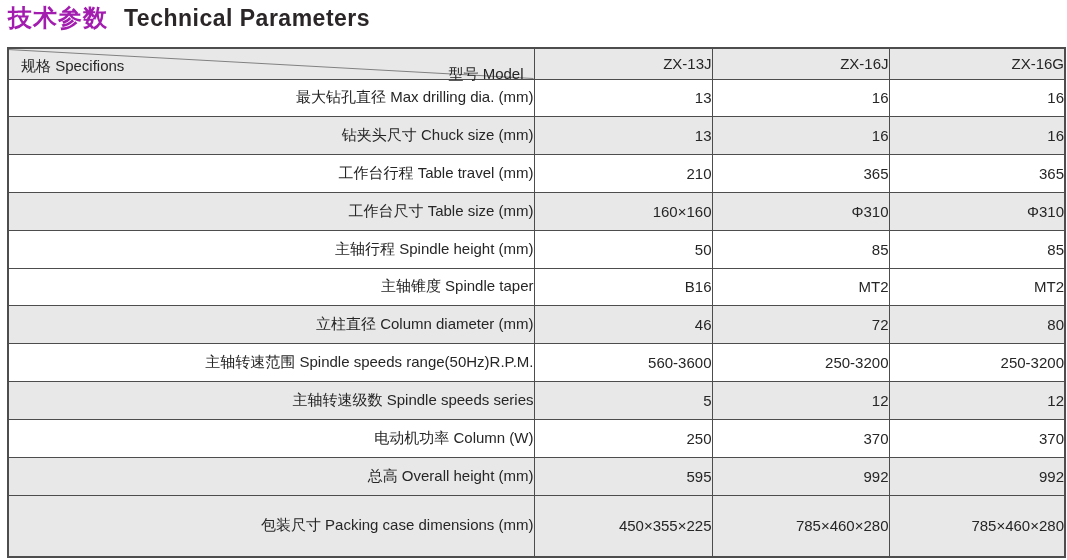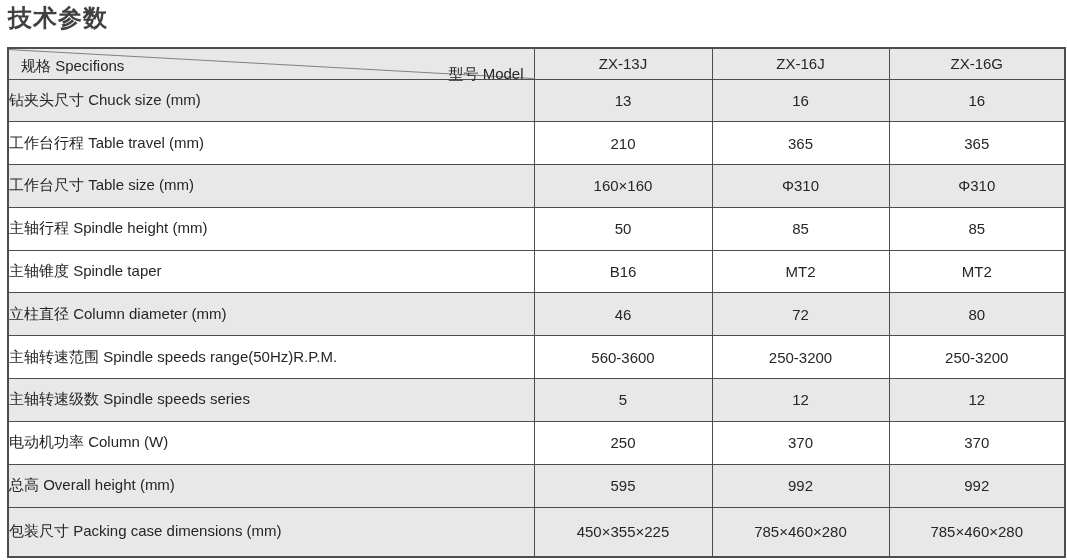--- a/index.html
+++ b/index.html
@@ -16,46 +16,47 @@
     font-family:"Liberation Sans","DejaVu Sans",sans-serif;
     color:var(--text);
     position:relative;
   }
   .page-title{
     position:absolute;left:8px;top:2px;
     display:flex;align-items:baseline;gap:16px;
     white-space:nowrap;
   }
   .page-title .cn{
-    font-size:24px;font-weight:700;color:#404040;letter-spacing:1px;
+    font-size:24px;font-weight:700;color:#a21caf;letter-spacing:1px;
   }
   .page-title .en{
     font-size:23px;font-weight:600;color:#2a2627;letter-spacing:0.5px;
   }
   table.spec{
     position:absolute;left:7px;top:47px;
     width:1057px;height:511px;
     border-collapse:collapse;table-layout:fixed;
     font-size:15px;
   }
   table.spec td,table.spec th{
     border:1.5px solid var(--border);
     padding:0;
     vertical-align:middle;
     font-weight:400;
+    text-align:right;
   }
   table.spec{border:2px solid var(--border);}
   col.c-label{width:526px;}
   col.c-m1{width:178px;}
   col.c-m2{width:177px;}
   col.c-m3{width:176px;}
   tr.head{height:31px;background:var(--shade);}
   tr.row{background:#ffffff;}
   tr.row.shade{background:var(--shade);}
-  tr.row.tall{height:50px;}
+  tr.row.tall{height:62px;}
   td.label{
     text-align:left;padding-left:12px;padding-right:6px;
     white-space:nowrap;overflow:hidden;
   }
   td.value,th.model{
     text-align:center;
   }
   th.model{font-weight:400;}
   th.corner{position:relative;}
   .corner-diag{position:absolute;inset:0;width:100%;height:100%;display:block;}
@@ -64,20 +65,21 @@
   }
   .corner-model{
     position:absolute;right:10px;top:16px;font-weight:400;white-space:nowrap;
   }
 </style>
 </head>
 <body>
 
 <div class="page-title">
   <span class="cn">技术参数</span>
+  <span class="en">Technical Parameters</span>
 </div>
 
 <table class="spec">
   <colgroup>
     <col class="c-label">
       <col class="c-m1">
       <col class="c-m2">
       <col class="c-m3">
   </colgroup>
   <thead>
@@ -90,20 +92,26 @@
         <span class="corner-model">型号  Model</span>
       </th>
 
     <th class="model">ZX-13J</th>
         <th class="model">ZX-16J</th>
         <th class="model">ZX-16G</th>
       </tr>
   </thead>
   <tbody>
 
+  <tr class="row">
+    <td class="label">最大钻孔直径  Max drilling dia. (mm)</td>
+    <td class="value">13</td>
+    <td class="value">16</td>
+    <td class="value">16</td>
+  </tr>
       <tr class="row shade">
     <td class="label">钻夹头尺寸  Chuck size (mm)</td>
     <td class="value">13</td>
     <td class="value">16</td>
     <td class="value">16</td>
   </tr>
       <tr class="row">
     <td class="label">工作台行程  Table travel (mm)</td>
     <td class="value">210</td>
     <td class="value">365</td>

